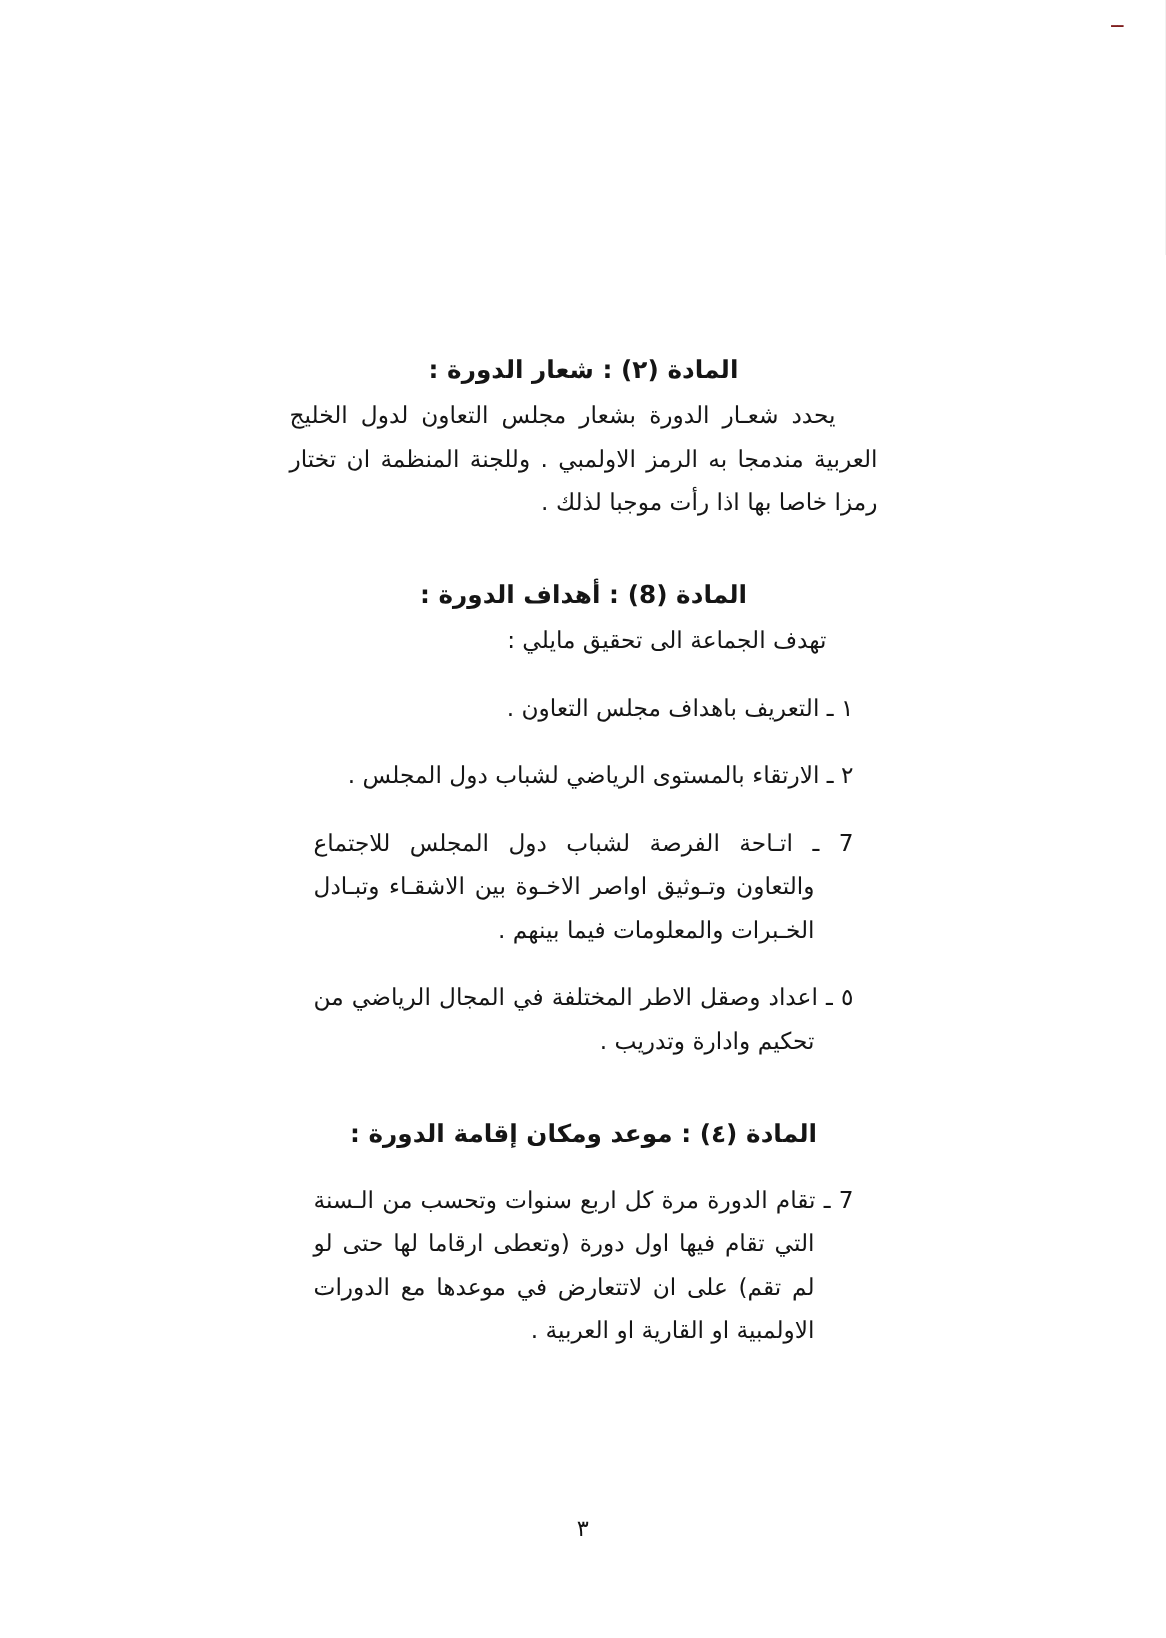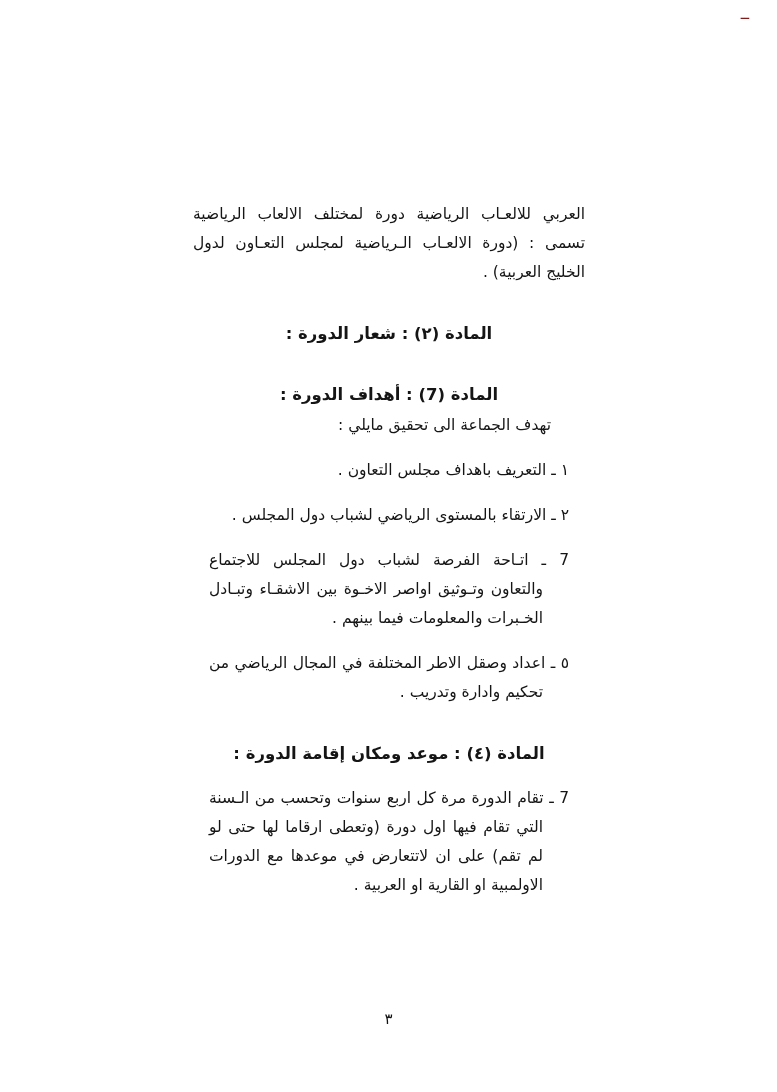--- a/index.html
+++ b/index.html
@@ -76,26 +76,26 @@
 </style>
 </head>
 <body>
 
 <div class="page">
 
   <div class="corner-mark">ــ</div>
 
   <main class="text-block" dir="rtl">
 
-    <p class="para">العربي للالعـاب الرياضية دورة لمختلف الالعاب الرياضية تسمى : (دورة الالعـاب الـرياضية لمجلس التعـاون لدول الخليج العربية) .</p>
 
     <h2 class="heading">المادة (٢) : شعار الدورة :</h2>
 
+    <p class="para indent">يحدد شعـار الدورة بشعار مجلس التعاون لدول الخليج العربية مندمجا به الرمز الاولمبي . وللجنة المنظمة ان تختار رمزا خاصا بها اذا رأت موجبا لذلك .</p>
 
-    <h2 class="heading">المادة (7) : أهداف الدورة :</h2>
+    <h2 class="heading">المادة (8) : أهداف الدورة :</h2>
 
     <p class="lead">تهدف الجماعة الى تحقيق مايلي :</p>
 
     <ul class="items">
       <li class="item">١ ـ التعريف باهداف مجلس التعاون .</li>
       <li class="item">٢ ـ الارتقاء بالمستوى الرياضي لشباب دول المجلس .</li>
       <li class="item">7 ـ اتـاحة الفرصة لشباب دول المجلس للاجتماع والتعاون وتـوثيق اواصر الاخـوة بين الاشقـاء وتبـادل الخـبرات والمعلومات فيما بينهم .</li>
       <li class="item">٥ ـ اعداد وصقل الاطر المختلفة في المجال الرياضي من تحكيم وادارة وتدريب .</li>
     </ul>
 

